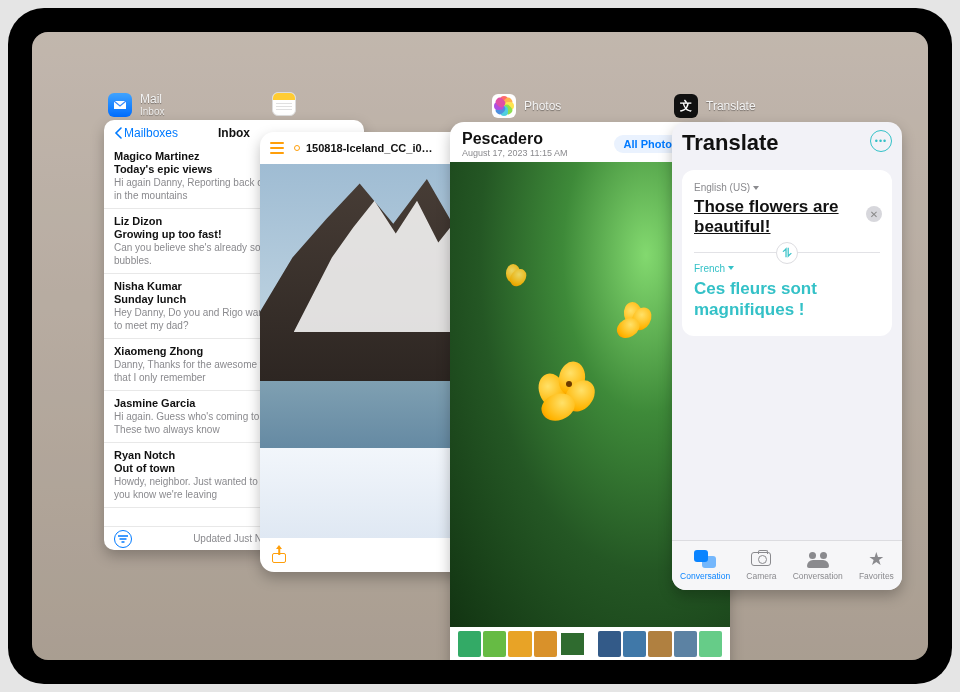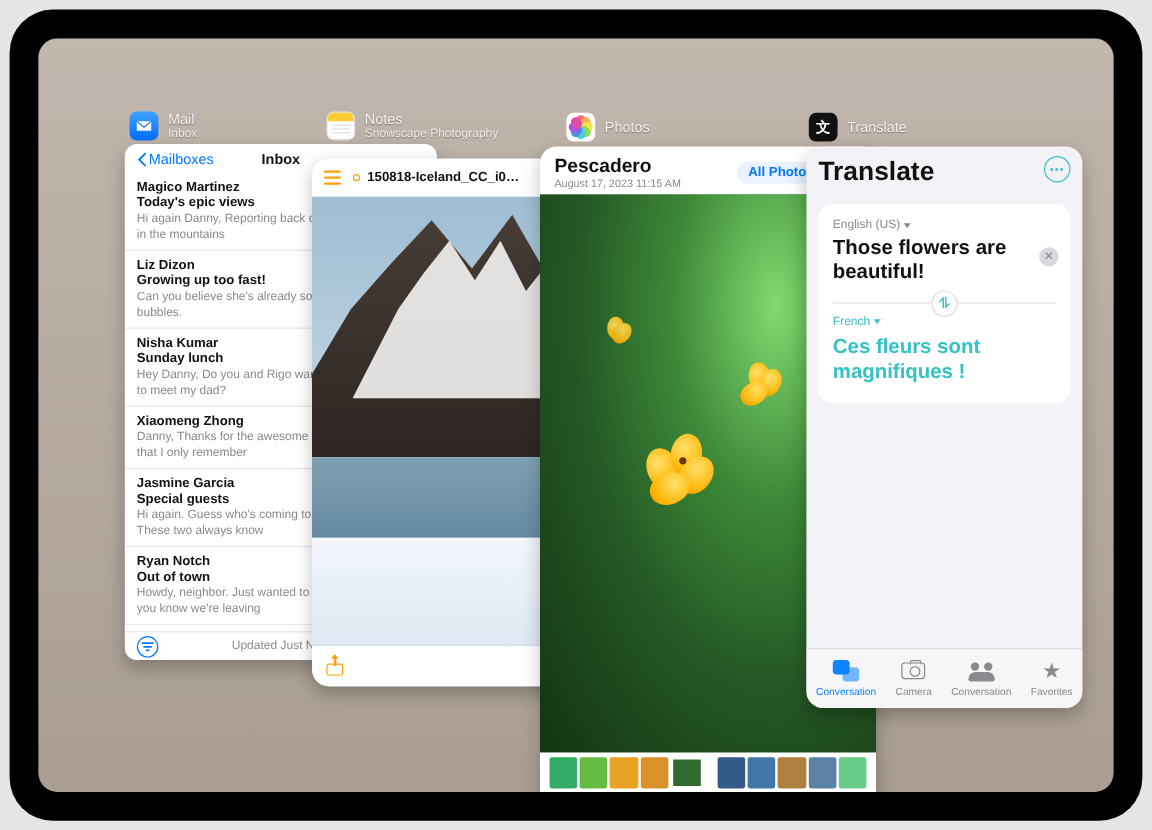--- a/index.html
+++ b/index.html
@@ -142,21 +142,21 @@
   .share-blue .box{border-color:#007aff;} .share-blue .arrow::before{background:#007aff;} .share-blue .arrow::after{border-bottom-color:#007aff;}
 
   
   .translate-card{ top:90px; left:640px; width:230px; height:468px; border-radius:14px; background:#f2f2f7;}
   .tr-top{ display:flex; padding:8px 10px; align-items:flex-start;}
   .tr-title{ font-size:22px; font-weight:800; color:#111;}
   .tr-more{ margin-left:auto; width:22px; height:22px; border:1.5px solid #34c1c7; color:#34c1c7; border-radius:50%; display:flex;align-items:center;justify-content:center; font-size:9px; letter-spacing:1px;}
   .tr-panel{ margin:6px 10px 0; background:#fff; border-radius:12px; padding:12px 12px 16px; position:relative;}
   .tr-srclang{ font-size:10px; color:#8a8a8e; display:flex; align-items:center; gap:3px;}
   .tr-srclang::after{ content:""; width:0;height:0;border-left:3px solid transparent;border-right:3px solid transparent;border-top:4px solid #8a8a8e;}
-  .tr-src{ font-size:17px; font-weight:800; color:#111; line-height:1.2; margin-top:4px;}
+  .tr-src{ font-size:17px; font-weight:800; color:#111; line-height:1.2; margin-top:4px;text-decoration:underline;}
   .tr-clear{ position:absolute; top:36px; right:10px; width:16px; height:16px; border-radius:50%; background:#d7d7dc; color:#888; display:flex;align-items:center;justify-content:center; font-size:10px;}
   .tr-divider{ position:relative; margin:14px 0 10px; height:1px; background:#e2e2e6;}
   .tr-swap{ position:absolute; left:50%; top:-10px; transform:translateX(-50%); width:22px;height:22px;border-radius:50%; background:#fff; border:1px solid #dcdce0; display:flex; align-items:center; justify-content:center; color:#34c1c7; font-size:12px; font-weight:bold;}
   .tr-dstlang{ font-size:10px; color:#34c1c7; display:flex; align-items:center; gap:3px;}
   .tr-dstlang::after{ content:""; width:0;height:0;border-left:3px solid transparent;border-right:3px solid transparent;border-top:4px solid #34c1c7;}
   .tr-dst{ font-size:17px; font-weight:800; color:#34c1c7; line-height:1.25; margin-top:4px;}
   .tr-tabs{ margin-top:auto; height:50px; display:flex; align-items:center; justify-content:space-around; border-top:1px solid #dcdce0; background:#f6f6f8;}
   .tr-tab{ display:flex; flex-direction:column; align-items:center; gap:3px; font-size:8.5px; color:#8a8a8e;}
   .tr-tab.active{ color:#0a84ff;}
   .tab-glyph{ width:22px; height:18px; display:flex; align-items:center; justify-content:center;}
@@ -205,27 +205,23 @@
           </svg>
       </div>
       <div>
         <div class="app-title">Mail</div>
         <div class="app-subtitle">Inbox</div>
       </div>
     </div>
 
     <div class="app-header" style="top:60px; left:240px;">
       <div class="app-icon ic-notes"></div>
-      <div>
-        <div class="app-title">Notes</div>
-        <div class="app-subtitle">Snowscape Photography</div>
-      </div>
-    </div>
-
-    <div class="app-header" style="top:62px; left:440px;">
+    </div>
+
+    <div class="app-header" style="top:62px; left:460px;">
       <div class="app-icon ic-photos">
         <span></span>
           <span></span>
           <span></span>
           <span></span>
           <span></span>
           <span></span>
           <span></span>
           <span></span>
       </div>
@@ -262,21 +258,20 @@
           <div class="mail-sender">Nisha Kumar</div>
           <div class="mail-subject">Sunday lunch</div>
           <div class="mail-preview">Hey Danny, Do you and Rigo want lunch on Sunday to meet my dad?</div>
         </div>
         <div class="mail-row">
           <div class="mail-sender">Xiaomeng Zhong</div>
           <div class="mail-preview">Danny, Thanks for the awesome time — so much fun that I only remember</div>
         </div>
         <div class="mail-row">
           <div class="mail-sender">Jasmine Garcia</div>
-          <div class="mail-subject">Special guests</div>
           <div class="mail-preview">Hi again. Guess who's coming to town after all? These two always know</div>
         </div>
         <div class="mail-row">
           <div class="mail-sender">Ryan Notch</div>
           <div class="mail-subject">Out of town</div>
           <div class="mail-preview">Howdy, neighbor. Just wanted to drop a note to let you know we're leaving</div>
         </div>
 
       </div>
       <div class="mail-footer">

